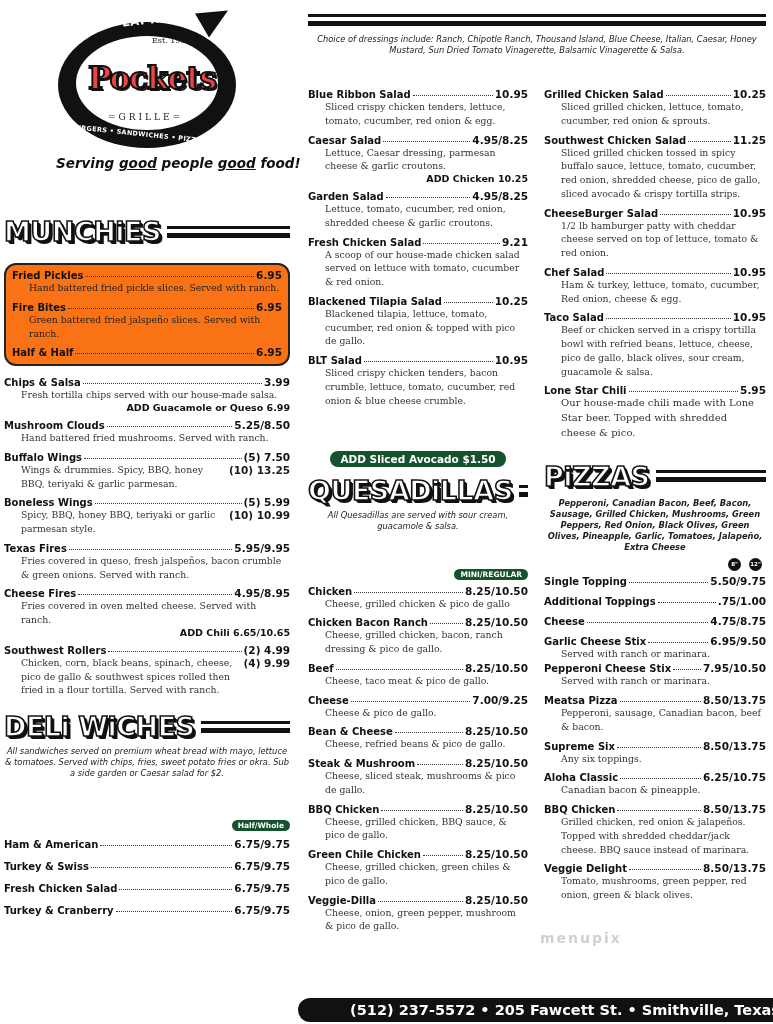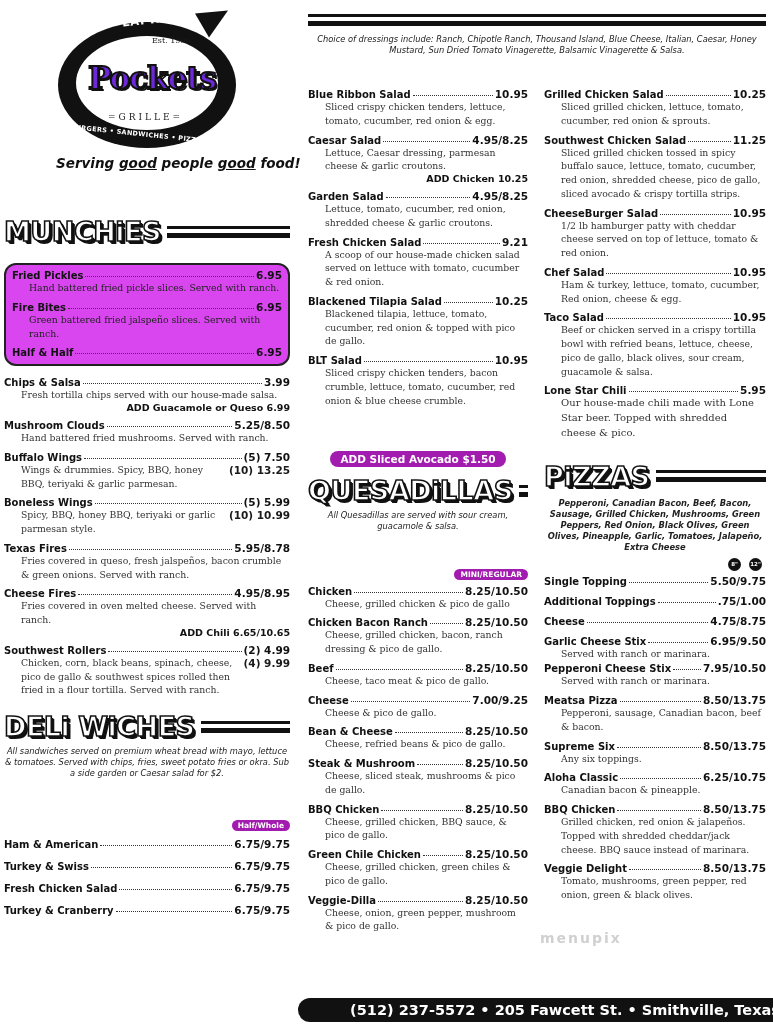--- a/index.html
+++ b/index.html
@@ -31,26 +31,26 @@
   .item-name { white-space: nowrap; }
   .dots { flex: 1; border-bottom: 1px dotted #333; margin: 0 2px; transform: translateY(-2px); min-width: 8px; }
   .item-price { white-space: nowrap; font-size: 10.5px; }
   .item-desc { font-size: 9.3px; line-height: 1.48; padding-left: 17px; padding-right: 2px; color: #333; }
   .addon { text-align: right; font-family: "DejaVu Sans", sans-serif; font-weight: 700; font-size: 9.5px; color: #111; }
   .desc-with-price { display: flex; justify-content: space-between; align-items: flex-start; }
   .desc-with-price .item-desc { flex: 1; }
   .side-price { font-family: "DejaVu Sans", sans-serif; font-weight: 700; font-size: 10.5px; white-space: nowrap; padding-top: 1px; }
 
   .featured {
-    background: #d946ef; border: 2px solid #222; border-radius: 12px; padding: 2px 6px 6px 6px; margin-top: 4px;
+    background: #f97316; border: 2px solid #222; border-radius: 12px; padding: 2px 6px 6px 6px; margin-top: 4px;
   }
   .featured .item-desc { color: #222; }
 
   .pill {
-    display: inline-block; background: #a21caf; color: #fff; border-radius: 10px;
+    display: inline-block; background: #14532d; color: #fff; border-radius: 10px;
     font-family: "DejaVu Sans", sans-serif; font-weight: 700; padding: 1px 6px; margin-top: 36px;
   }
   .size-pill-wrap { text-align: right; margin-top: 4px; }
   .size-pill { font-size: 7.5px; }
   .avocado-wrap { text-align: center; margin-top: 8px; }
   .avocado { font-size: 10.5px; padding: 2px 10px; }
   .circle-badges { display: flex; justify-content: flex-end; gap: 8px; margin-top: 4px; padding-right: 4px; }
   .circle { width: 13px; height: 13px; border-radius: 50%; background: #111; color: #fff; font-family: "DejaVu Sans", sans-serif; font-size: 5.5px; font-weight: 700; display: flex; align-items: center; justify-content: center; }
 
   .logo-wrap { position: relative; width: 286px; height: 200px; }
@@ -62,21 +62,21 @@
     position: absolute; left: 70px; top: 34px; width: 146px; height: 98px; border-radius: 50%;
     background: #fff; border: 2px solid #111;
   }
   .logo-arrow {
     position: absolute; left: 160px; top: 2px; width: 0; height: 0;
     border-left: 30px solid #111; border-top: 14px solid transparent; border-bottom: 14px solid transparent;
     transform: rotate(-30deg);
   }
   .logo-eat { position: absolute; left: 118px; top: 12px; color: #fff; font-family: "DejaVu Sans", sans-serif; font-weight: 900; font-size: 11.5px; transform: rotate(-6deg); }
   .logo-est { position: absolute; left: 148px; top: 36px; font-family: "DejaVu Serif", serif; font-size: 8px; }
-  .logo-name { position: absolute; left: 84px; top: 60px; font-family: "DejaVu Serif", serif; font-weight: 900; font-size: 31px; color: #6d28d9; -webkit-text-stroke: 2px #111; text-shadow: 2px 2px 0 #111; letter-spacing: -1px; }
+  .logo-name { position: absolute; left: 84px; top: 60px; font-family: "DejaVu Serif", serif; font-weight: 900; font-size: 31px; color: #ef4444; -webkit-text-stroke: 2px #111; text-shadow: 2px 2px 0 #111; letter-spacing: -1px; }
   .logo-grille { position: absolute; left: 104px; top: 112px; font-family: "DejaVu Serif", serif; font-size: 9px; letter-spacing: 3px; }
   .logo-band { position: absolute; left: 66px; top: 132px; color: #fff; font-family: "DejaVu Sans", sans-serif; font-weight: 700; font-size: 6.5px; letter-spacing: 0.3px; transform: rotate(6deg); }
   .tagline { position: absolute; left: 52px; top: 155px; font-family: "DejaVu Sans", sans-serif; font-weight: 700; font-style: italic; font-size: 13.5px; color: #111; white-space: nowrap; }
   .tagline u { text-decoration: underline; }
 
   .footer-bar {
     position: absolute; left: 298px; top: 998px; width: 534px; height: 24px; border-radius: 12px;
     background: #111; color: #fff; font-family: "DejaVu Sans", sans-serif; font-weight: 900; font-size: 14.5px;
     display: flex; align-items: center; justify-content: center; white-space: nowrap;
   }
@@ -171,21 +171,21 @@
       </div>
     <div class="desc-with-price">
         <div class="item-desc">Spicy, BBQ, honey BBQ, teriyaki or garlic parmesan style.</div>
         <span class="side-price">(10) 10.99</span>
       </div>
   </div>
   <div class="item">
     <div class="item-row">
         <span class="item-name">Texas Fires</span>
         <span class="dots"></span>
-        <span class="item-price">5.95/8.78</span>
+        <span class="item-price">5.95/9.95</span>
       </div>
     <div class="item-desc">Fries covered in queso, fresh jalspeños, bacon crumble &amp; green onions. Served with ranch.</div>
   </div>
   <div class="item">
     <div class="item-row">
         <span class="item-name">Cheese Fires</span>
         <span class="dots"></span>
         <span class="item-price">4.95/8.95</span>
       </div>
     <div class="item-desc">Fries covered in oven melted cheese. Served with ranch.</div>

